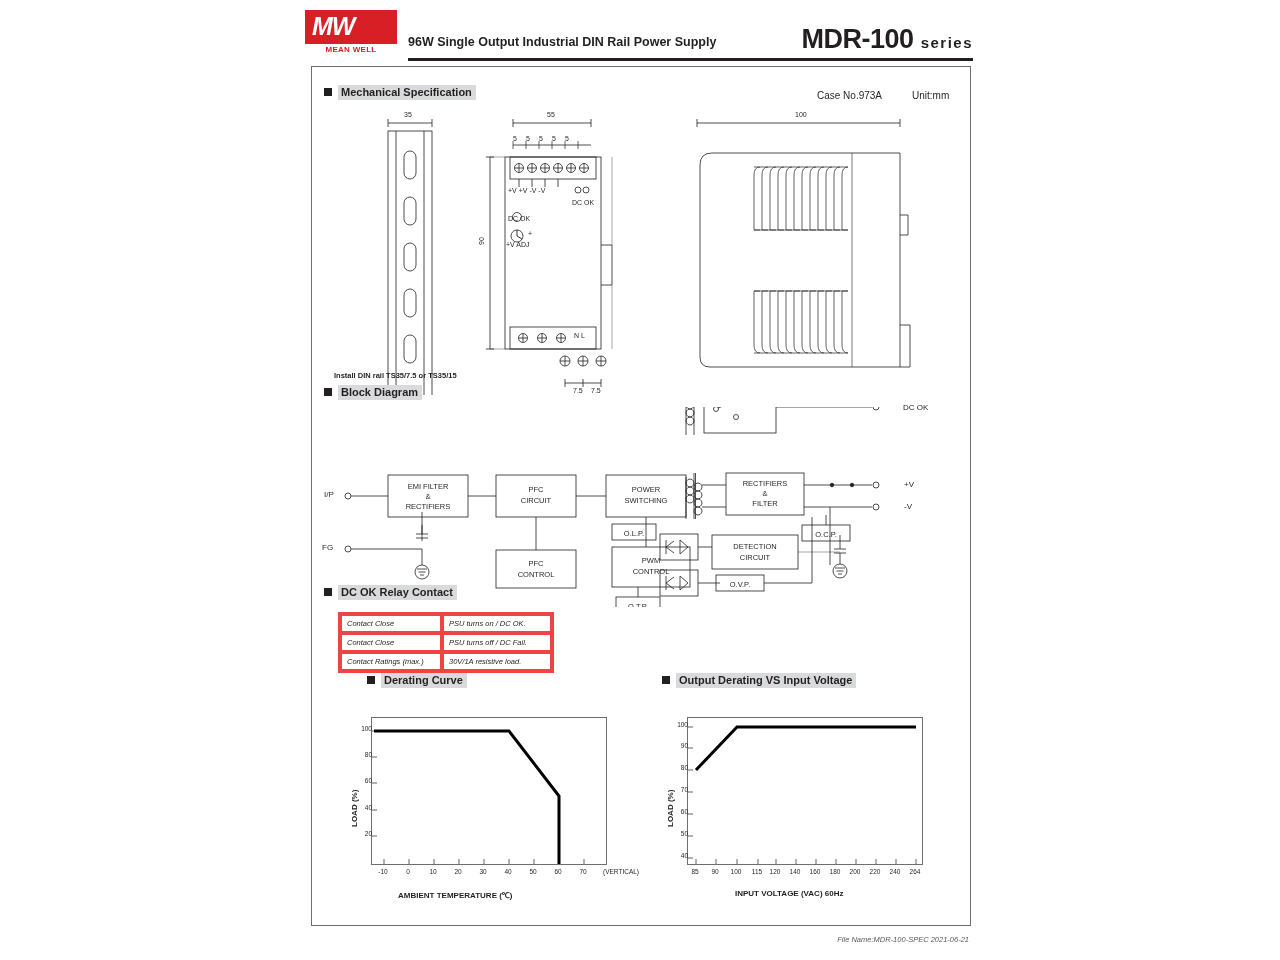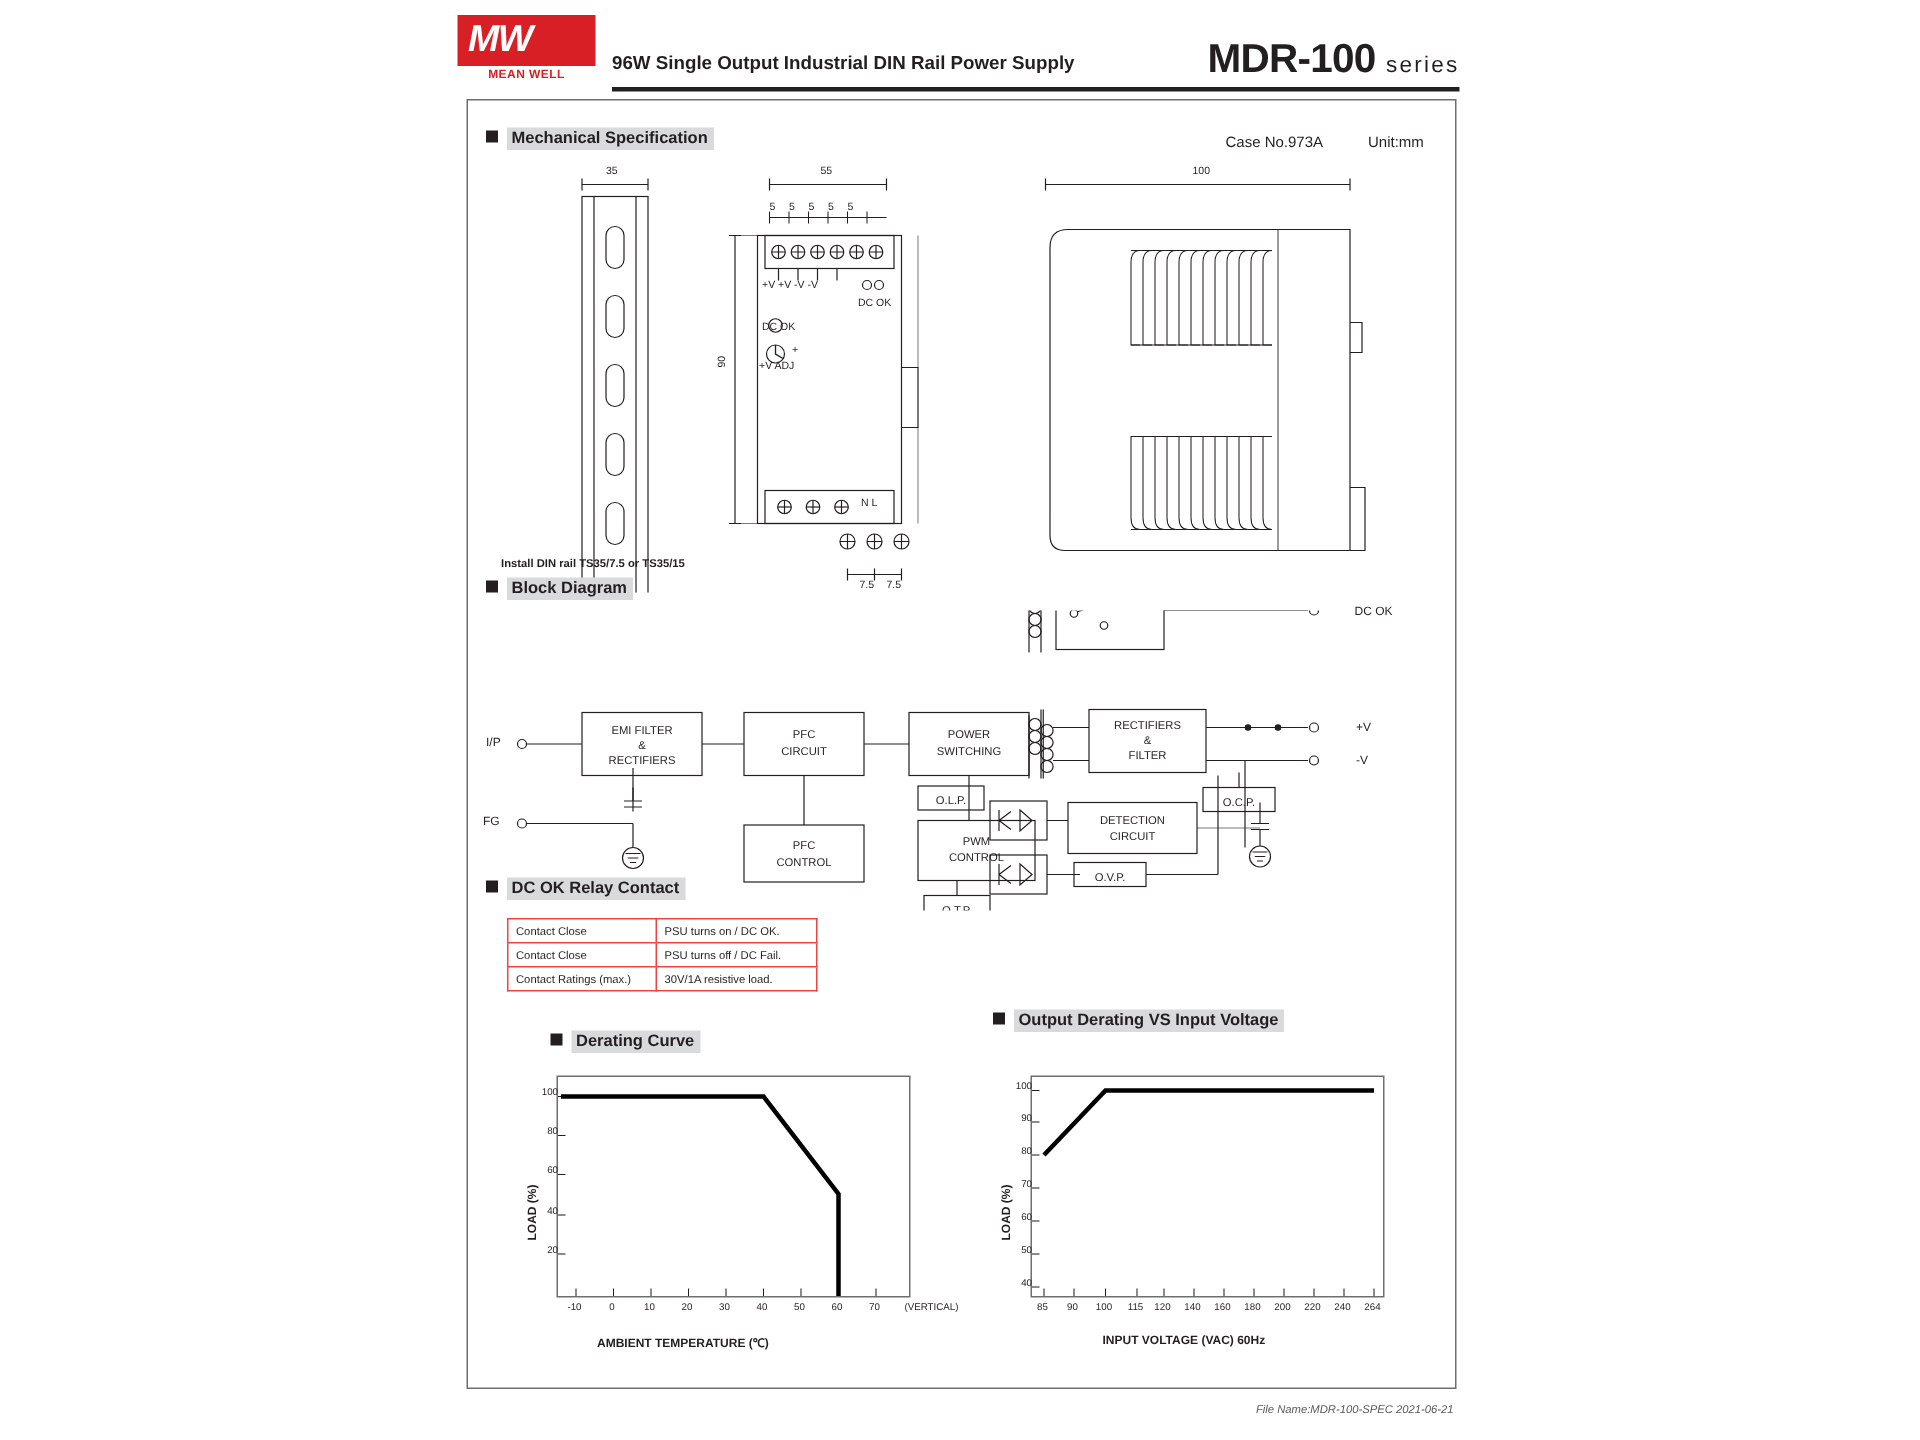--- a/index.html
+++ b/index.html
@@ -80,21 +80,21 @@
     right: 0;
     top: 16px;
     font-size: 27px;
     font-weight: bold;
     letter-spacing: -0.5px;
     color: #231f20;
   }
   .hdr-model .series {
     font-size: 15px;
     letter-spacing: 1.5px;
-    font-weight: normal;
+    font-weight: bold;
     margin-top: 43px;
   }
   .hdr-rule {
     position: absolute;
     left: 103px;
     top: 50px;
     width: 565px;
     height: 3px;
     background: #231f20;
   }
@@ -147,25 +147,26 @@
 
   
   .relay-table {
     position: absolute;
     left: 26px;
     top: 545px;
     border-collapse: collapse;
     font-size: 7.5px;
   }
   .relay-table td {
-    border: 1px solid #ef4444;
+    border: 4px solid #ef4444;
     padding: 2px 5px;
     height: 11px;
     color: #231f20;
     white-space: nowrap;
+    font-style: italic;
   }
   .relay-table td.c1 { width: 88px; }
   .relay-table td.c2 { width: 96px; }
 
   
   .chart-box {
     position: absolute;
     border: 1px solid #6d6e71;
     box-sizing: border-box;
     background: #fff;
@@ -555,21 +556,21 @@
         <td class="c1">Contact Close</td>
         <td class="c2">PSU turns off / DC Fail.</td>
       </tr>
       <tr>
         <td class="c1">Contact Ratings (max.)</td>
         <td class="c2">30V/1A resistive load.</td>
       </tr>
     </tbody>
       </table>
 
-    <div class="sec-head" style="left:12px; top:620px;padding-left:43px;">
+    <div class="sec-head" style="left:12px; top:606px;padding-left:43px;">
       <span class="sq"></span><span class="txt">Derating Curve</span>
     </div>
     <div class="sec-head" style="left:330px; top:606px;margin-left:20px;">
       <span class="sq"></span><span class="txt">Output Derating VS Input Voltage</span>
     </div>
 
     <div class="chart-box" style="left:59px; top:650px; width:236px; height:148px;">
       <svg width="234" height="146" viewBox="0 0 234 146">
 
         <g stroke="#231f20" stroke-width="0.7">

